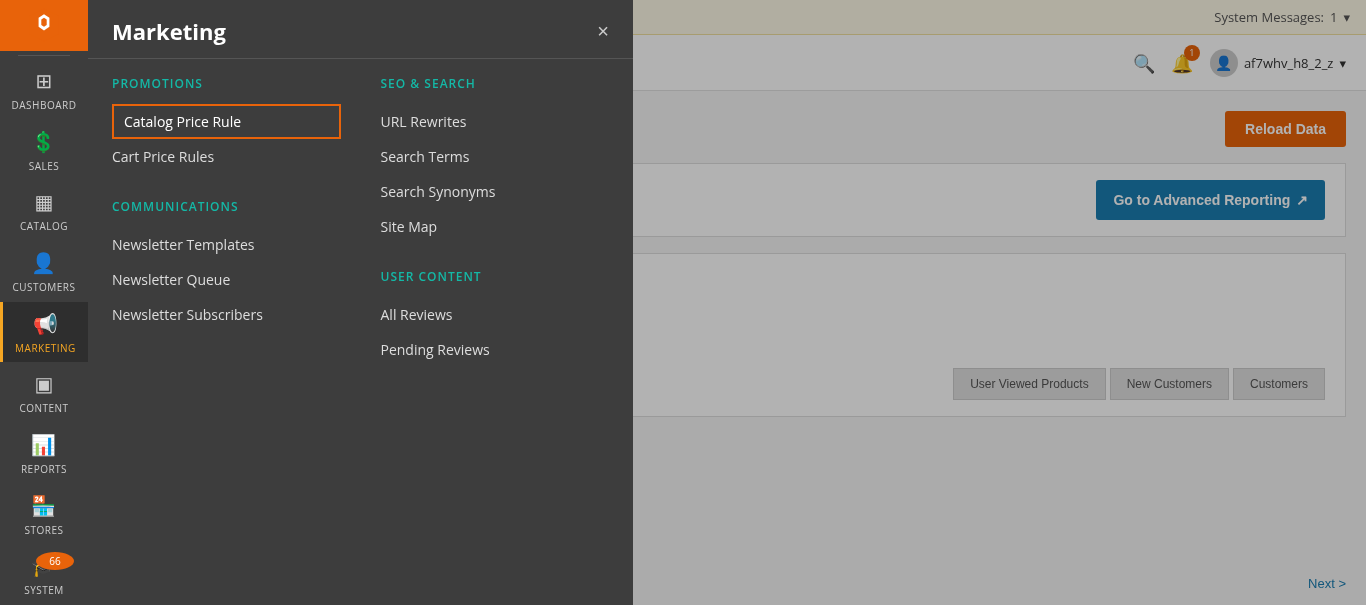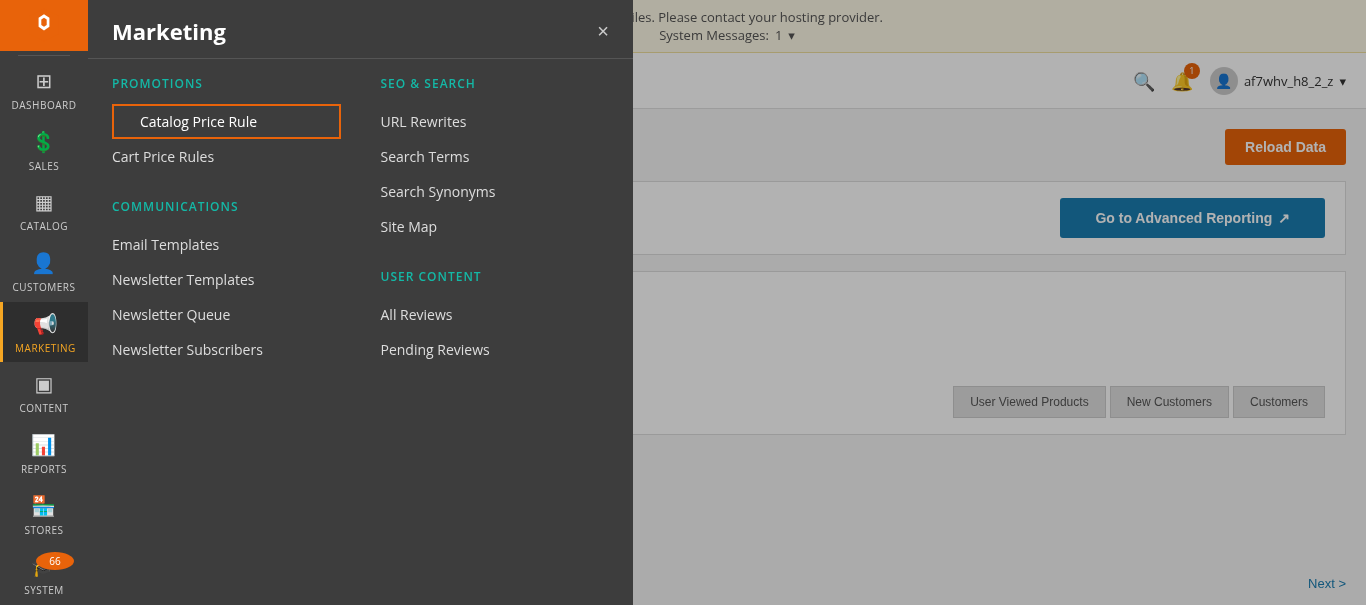--- a/index.html
+++ b/index.html
@@ -71,21 +71,20 @@
     
     .notif-bar {
       background: #fef9e7;
       border-bottom: 1px solid #f0e0a0;
       padding: 8px 16px;
       display: flex;
       align-items: center;
       justify-content: space-between;
       font-size: 13px;
       color: #555;
-      flex-direction: column;
     }
     .notif-bar .system-messages {
       display: flex;
       align-items: center;
       gap: 6px;
       color: #555;
       font-size: 13px;
     }
 
     
@@ -174,21 +173,21 @@
       display: flex;
       align-items: center;
       justify-content: space-between;
       margin-bottom: 16px;
     }
     .adv-reporting-text { font-size: 13px; color: #555; max-width: 500px; }
     .adv-reporting-btn {
       background: #1b7db1;
       color: white;
       border: none;
-      padding: 12px 35px;
+      padding: 12px 17px;
       font-size: 14px;
       font-weight: 600;
       cursor: pointer;
       border-radius: 3px;
       white-space: nowrap;
       display: flex;
       align-items: center;
       gap: 6px;
     }
 
@@ -300,21 +299,21 @@
       padding: 8px 0;
       cursor: pointer;
       text-decoration: none;
       border: none;
       background: none;
       width: 100%;
       text-align: left;
     }
     .menu-item.active-item {
       border: 2px solid #e8630a;
-      padding: 6px 26px;
+      padding: 6px 10px;
       color: #fff;
       display: block;
     }
     .menu-section-gap { margin-top: 24px; }
   </style>
 </head>
 <body>
 
 <div class="sidebar">
   <div class="sidebar-logo">
@@ -443,21 +442,20 @@
 
   <div class="menu-columns">
 
     <div class="menu-col">
 
       <div class="menu-section-title">Promotions</div>
       <a class="menu-item active-item">Catalog Price Rule</a>
       <a class="menu-item">Cart Price Rules</a>
 
       <div class="menu-section-title menu-section-gap">Communications</div>
-      <a class="menu-item">Email Templates</a>
       <a class="menu-item">Newsletter Templates</a>
       <a class="menu-item">Newsletter Queue</a>
       <a class="menu-item">Newsletter Subscribers</a>
     </div>
 
     <div class="menu-col">
 
       <div class="menu-section-title">SEO &amp; Search</div>
       <a class="menu-item">URL Rewrites</a>
       <a class="menu-item">Search Terms</a>

